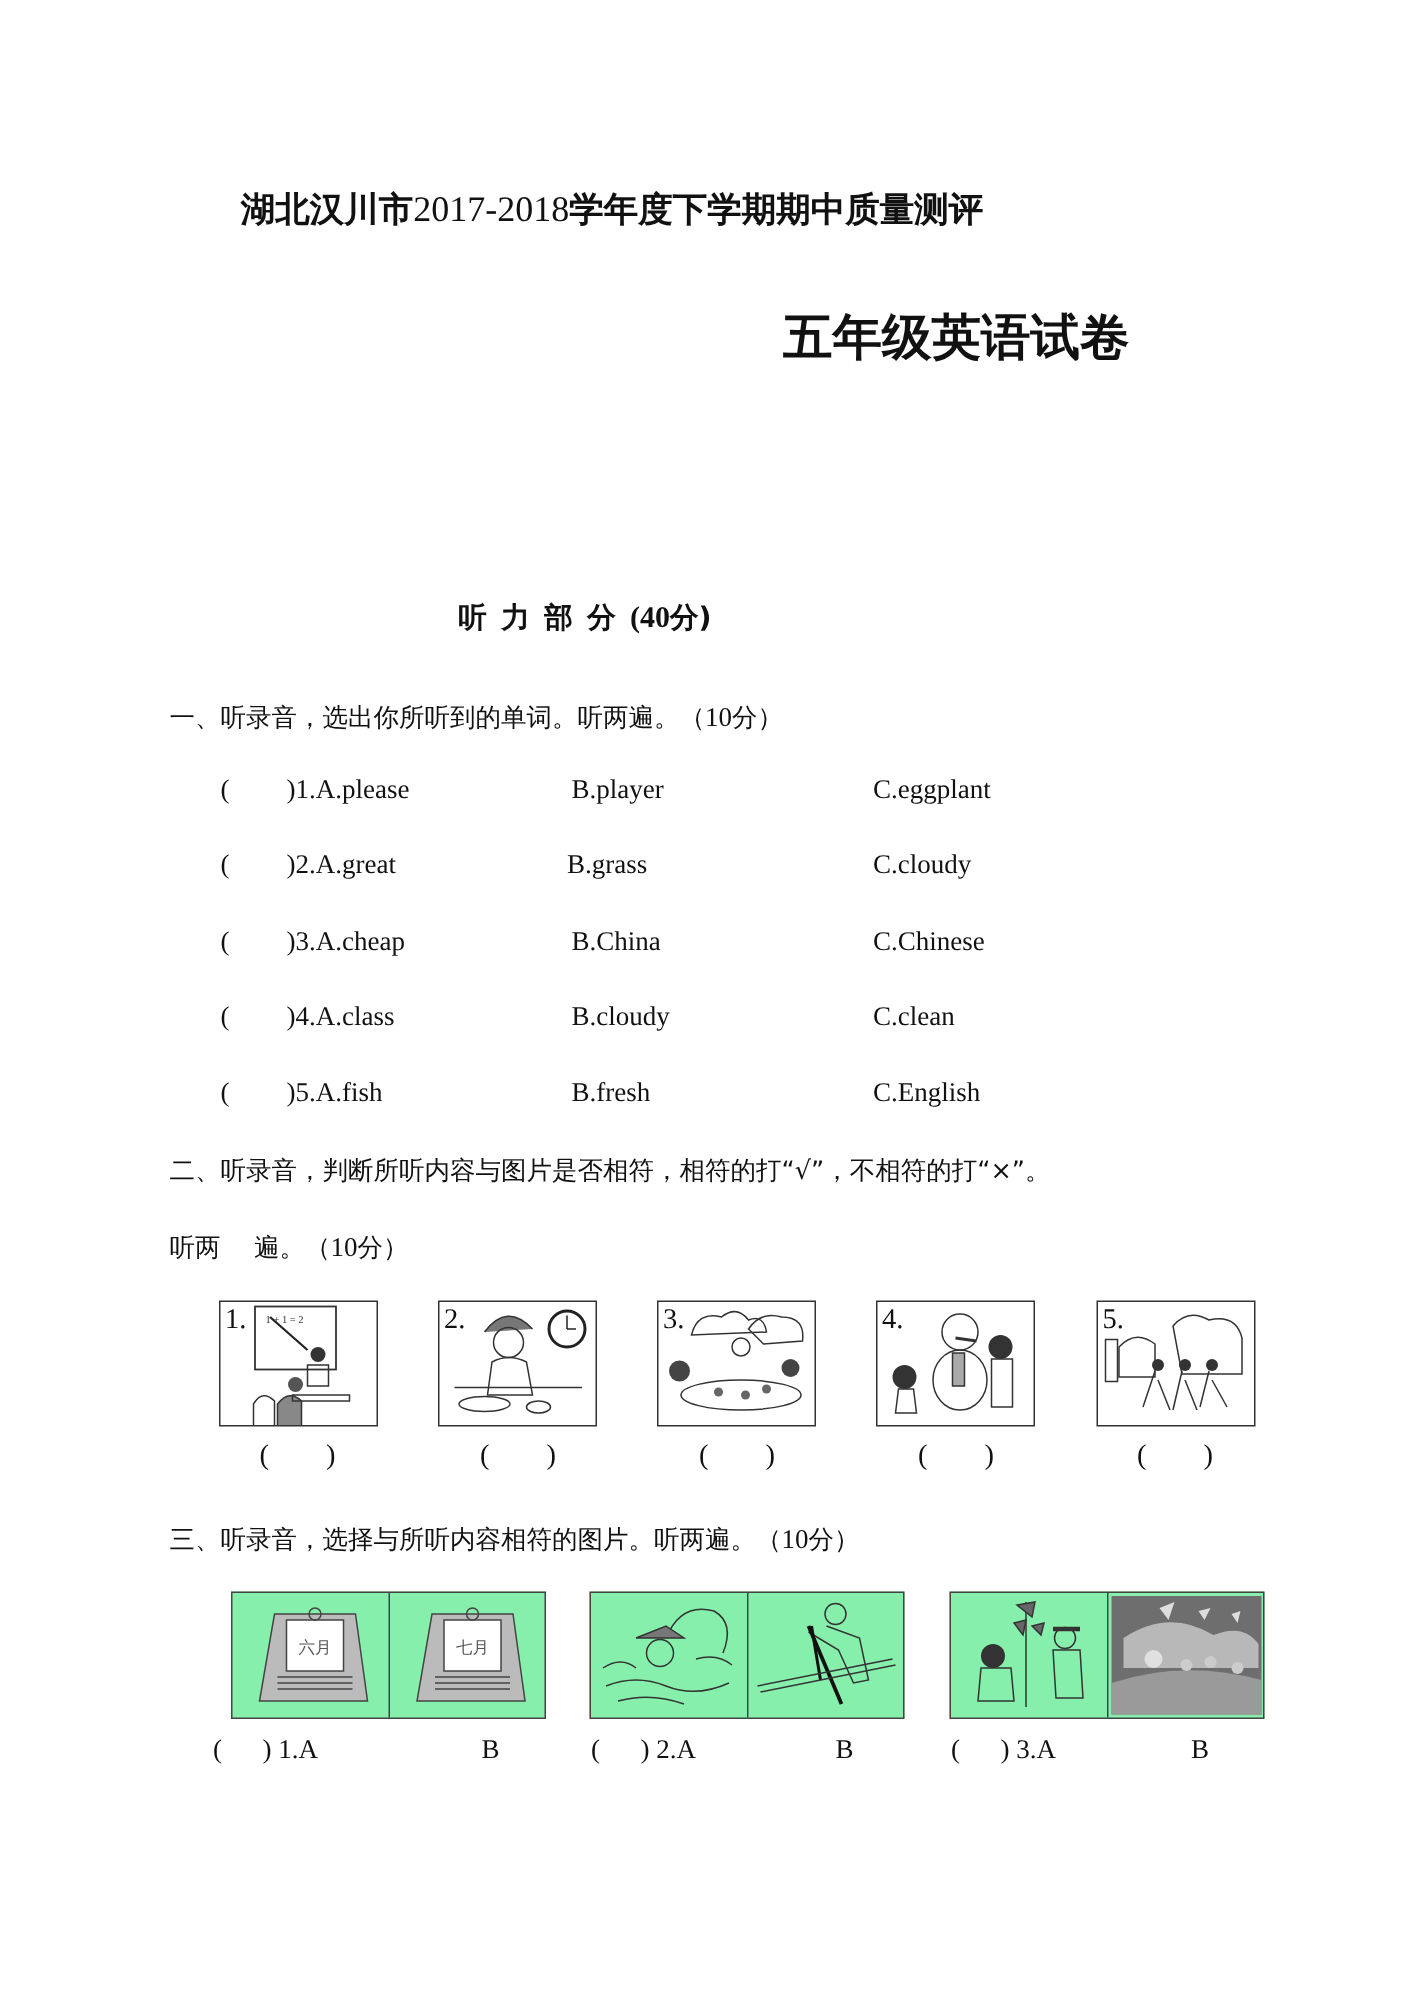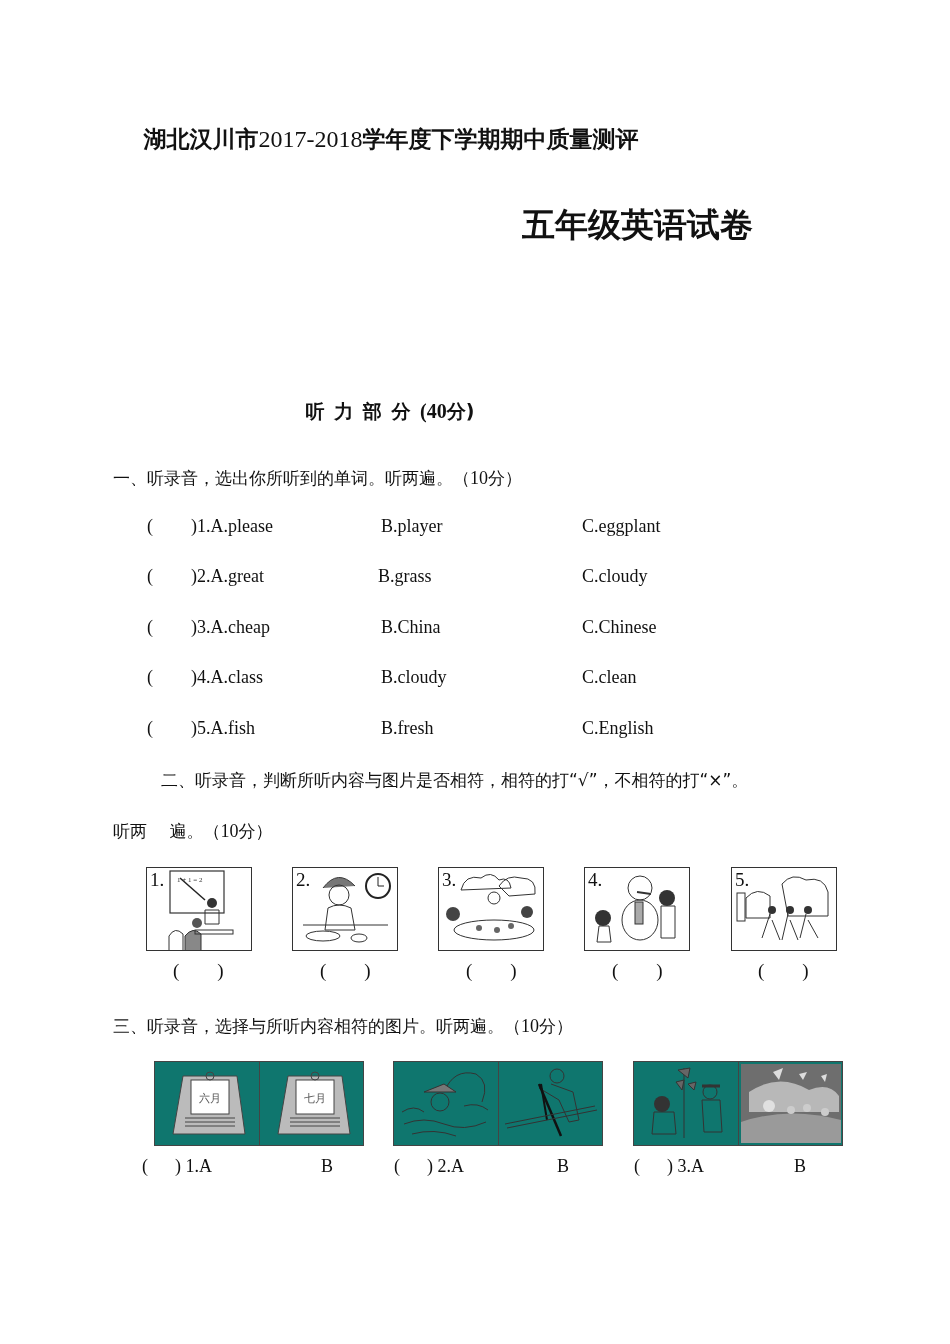--- a/index.html
+++ b/index.html
@@ -2,21 +2,21 @@
 <html><head>
 <meta charset="utf-8">
 <style>
   html, body { margin: 0; padding: 0; background: #ffffff; }
   body {
     width: 950px; height: 1344px; position: relative; overflow: hidden;
     font-family: "DejaVu Serif", "Liberation Serif", serif; color: #111;
   }
   .abs { position: absolute; }
   .title1 {
-    left: 0; width: 782px; top: 124px; text-align: center;
+    left: 17px; width: 782px; top: 124px; text-align: center;
     font-family: "DejaVu Sans", sans-serif; font-weight: bold; font-size: 23px; letter-spacing: 0px;
   }
   .title1 .yr { font-family: "Liberation Serif", serif; font-weight: normal; font-size: 24px; }
   .title2 {
     left: 0; width: 753px; top: 203px; text-align: right;
     font-family: Liberation Sans, sans-serif; font-weight: bold; font-size: 33px;
   }
   table.score {
     position: absolute; left: 107px; top: 293px; width: 739px;
     border-collapse: collapse; table-layout: fixed;
@@ -36,21 +36,21 @@
     left: 113px; font-size: 17px; font-family: "DejaVu Sans", sans-serif;
   }
   .sec-h .num { font-family: "Liberation Serif", serif; font-size: 18px; }
   .q-row { left: 0; width: 950px; height: 24px; font-family: "Liberation Serif", serif; font-size: 18px; }
   .q-row span { position: absolute; top: 0; white-space: nowrap; }
   .img-box {
     position: absolute; border: 1.5px solid #333; background: #fff; overflow: hidden;
   }
   .img-num { position: absolute; left: 3px; top: 1px; font-family: "Liberation Serif", serif; font-size: 19px; }
   .paren-ans { position: absolute; font-family: "Liberation Serif", serif; font-size: 19px; white-space: pre; }
-  .pair-box { position: absolute; border: 1.5px solid #444; background: #0f766e; display: flex; }
+  .pair-box { position: absolute; border: 1.5px solid #444; background: #86efac; display: flex; }
   .pair-box .half { position: relative; flex: 1; overflow: hidden; }
   .pair-box .half + .half { border-left: 1.5px solid #444; }
   .pair-label { position: absolute; font-family: "Liberation Serif", serif; font-size: 18px; white-space: pre; }
   svg { display: block; }
 </style>
 </head>
 <body>
 
 <div class="abs title1">
   <span>湖北汉川市</span><span class="yr">2017-2018</span><span>学年度下学期期中质量测评</span>
@@ -108,21 +108,21 @@
   <span style="left:381px">B.cloudy</span>
   <span style="left:582px">C.clean</span>
 </div>
 <div class="abs q-row" style="top:718px;">
   <span style="left:147px">(</span>
   <span style="left:191px">)5.A.fish</span>
   <span style="left:381px">B.fresh</span>
   <span style="left:582px">C.English</span>
 </div>
 
-<div class="abs sec-h" style="top:769px;margin-left:48px;">二、听录音，判断所听内容与图片是否相符，相符的打“√”，不相符的打“×”。</div>
+<div class="abs sec-h" style="top:769px;">二、听录音，判断所听内容与图片是否相符，相符的打“√”，不相符的打“×”。</div>
 <div class="abs sec-h" style="top:820px;">
   <span>听两　 遍。（</span><span class="num">10</span><span>分）</span>
 </div>
 
 <div class="img-box" style="left:146px; top:867px; width:104px; height:82px;">
   <span class="img-num">1.</span>
   <svg width="104" height="82" viewBox="0 0 104 82">
     <rect x="23" y="3" width="54" height="42" fill="none" stroke="#333" stroke-width="1.2"></rect>
     <text x="30" y="14" font-size="7" font-family="Liberation Serif, serif" fill="#333">1 + 1 = 2</text>
     <line x1="33" y1="10" x2="58" y2="32" stroke="#222" stroke-width="1.5"></line>

